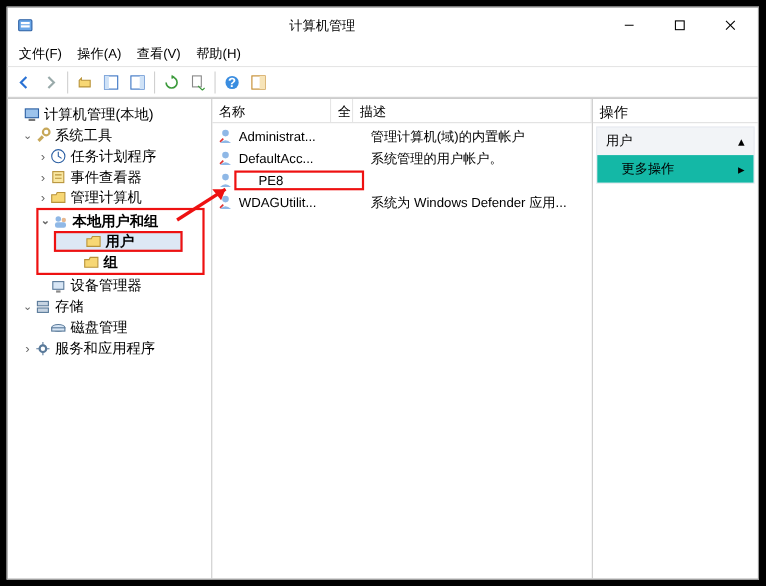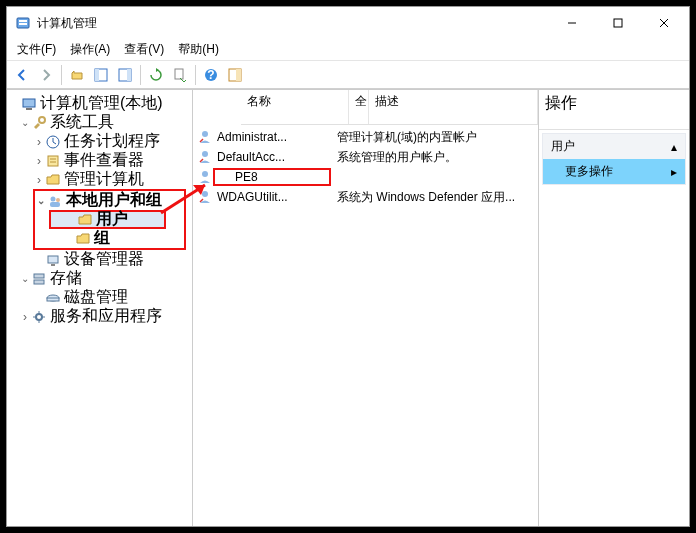--- a/index.html
+++ b/index.html
@@ -1,55 +1,55 @@
 <!DOCTYPE html>
 <html><head>
 <meta charset="utf-8">
 <style>
 * { box-sizing: border-box; margin: 0; padding: 0; font-family: "Microsoft YaHei", "Segoe UI", sans-serif; font-size: 12px; }
 body { background: #000; padding: 6px; }
 .window { width: 684px; height: 521px; background: #fff; border: 1px solid #999; display: flex; flex-direction: column; }
-.titlebar { height: 32px; display: flex; align-items: center; padding: 0 2px 0 8px; }
+.titlebar { height: 32px; display: flex; align-items: center; padding: 0 2px 0 8px; text-align: center; }
 .titlebar .icon { width: 16px; height: 16px; margin-right: 6px; display: inline-flex; }
 .titlebar .title { flex: 1; font-size: 12px; color: #000; }
 .winbtns { display: flex; }
 .winbtn { width: 46px; height: 30px; display: flex; align-items: center; justify-content: center; }
 .winbtn svg { width: 10px; height: 10px; }
 .menubar { height: 22px; display: flex; align-items: center; padding: 0 4px; gap: 2px; border-bottom: 1px solid #e5e5e5; }
 .menubar span { padding: 2px 6px; font-size: 12px; }
 .toolbar { height: 28px; display: flex; align-items: center; padding: 0 4px; gap: 2px; border-bottom: 1px solid #d0d0d0; }
 .tbtn { width: 22px; height: 22px; display: flex; align-items: center; justify-content: center; border: 1px solid transparent; }
 .tsep { width: 1px; height: 20px; background: #d0d0d0; margin: 0 2px; }
 .content { flex: 1; display: flex; border-top: 1px solid #ccc; }
 .tree { width: 186px; border-right: 1px solid #ccc; padding: 4px 2px; overflow: hidden; }
 .tree-row { display: flex; align-items: center; height: 19px; white-space: nowrap; }
 .twisty { width: 12px; text-align: center; color: #666; font-size: 10px; padding: 0 2px; }
 .twisty.open::before { content: "⌄"; }
 .twisty.closed::before { content: "›"; font-size: 12px; }
 .tree-ico { width: 16px; height: 16px; margin-right: 3px; display: inline-flex; align-items: center; justify-content: center; }
-.tree-lbl { font-size: 16px; }
+.tree-lbl { font-size: 13px; }
 .redbox { border: 2px solid #e11; margin-left: 16px; }
 .selbg { background: #dde8f5; }
 .mid { flex: 1; border-right: 1px solid #ccc; display: flex; flex-direction: column; }
-.listhdr { display: flex; height: 35px; border-bottom: 1px solid #e0e0e0; margin-left: 48px; }
+.listhdr { display: flex; height: 22px; border-bottom: 1px solid #e0e0e0; }
 .listhdr div { padding: 3px 6px; font-size: 12px; border-right: 1px solid #e5e5e5; }
 .hc-name { width: 108px; }
 .hc-full { width: 20px; }
 .hc-desc { flex: 1; }
 .listbody { flex: 1; padding: 2px 0; position: relative; }
 .listrow { display: flex; height: 20px; align-items: center; padding-left: 4px; }
 .li-ico { width: 16px; height: 16px; margin-right: 4px; flex-shrink: 0; }
 .li-name { width: 100px; overflow: hidden; white-space: nowrap; text-overflow: ellipsis; }
 .li-full { width: 20px; }
 .li-desc { flex: 1; overflow: hidden; white-space: nowrap; text-overflow: ellipsis; }
 .actions { width: 150px; display: flex; flex-direction: column; }
-.actions-hdr { height: 40px; border-bottom: 1px solid #e0e0e0; padding: 3px 6px; font-size: 16px; }
+.actions-hdr { height: 22px; border-bottom: 1px solid #e0e0e0; padding: 3px 6px; font-size: 13px; }
 .act-block { background: #f2f4f7; border: 1px solid #e7eaf0; margin: 3px; }
 .act-title { padding: 4px 8px; font-size: 12px; display: flex; justify-content: space-between; align-items: center; }
-.act-item { background: #7dd3fc; padding: 4px 8px 4px 22px; display: flex; justify-content: space-between; font-size: 12px; align-items: center; }
+.act-item { background: #14b8a6; padding: 4px 8px 4px 22px; display: flex; justify-content: space-between; font-size: 12px; align-items: center; }
 .arrow { position: absolute; pointer-events: none; }
 svg { display: block; }
 </style>
 </head>
 <body>
 
 <div class="window">
 
   <div class="titlebar">
     <span class="icon">

